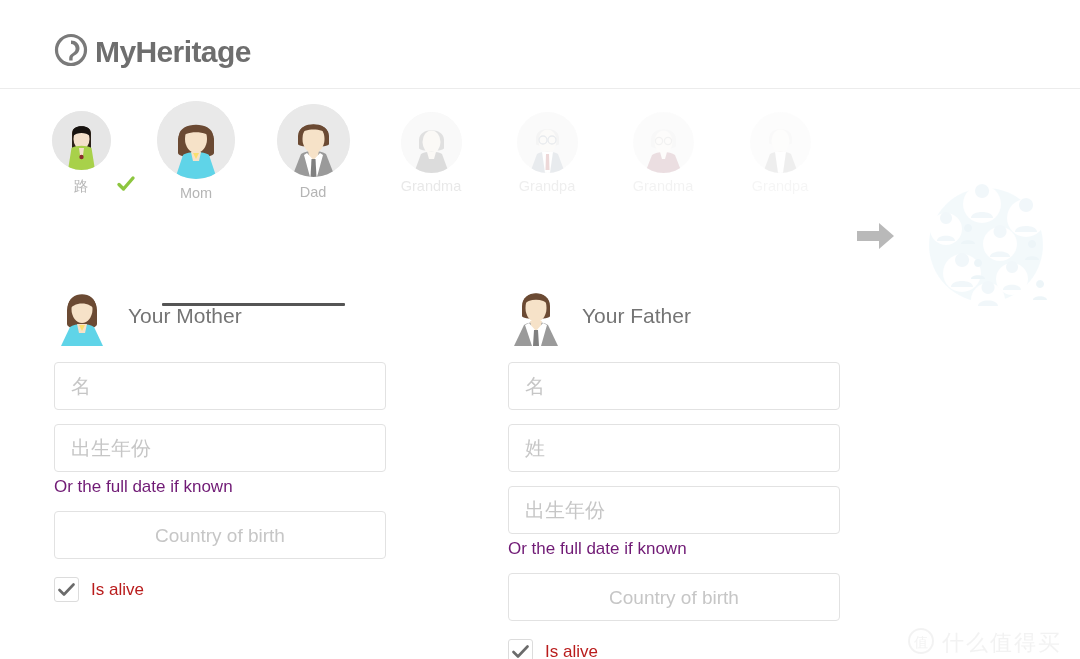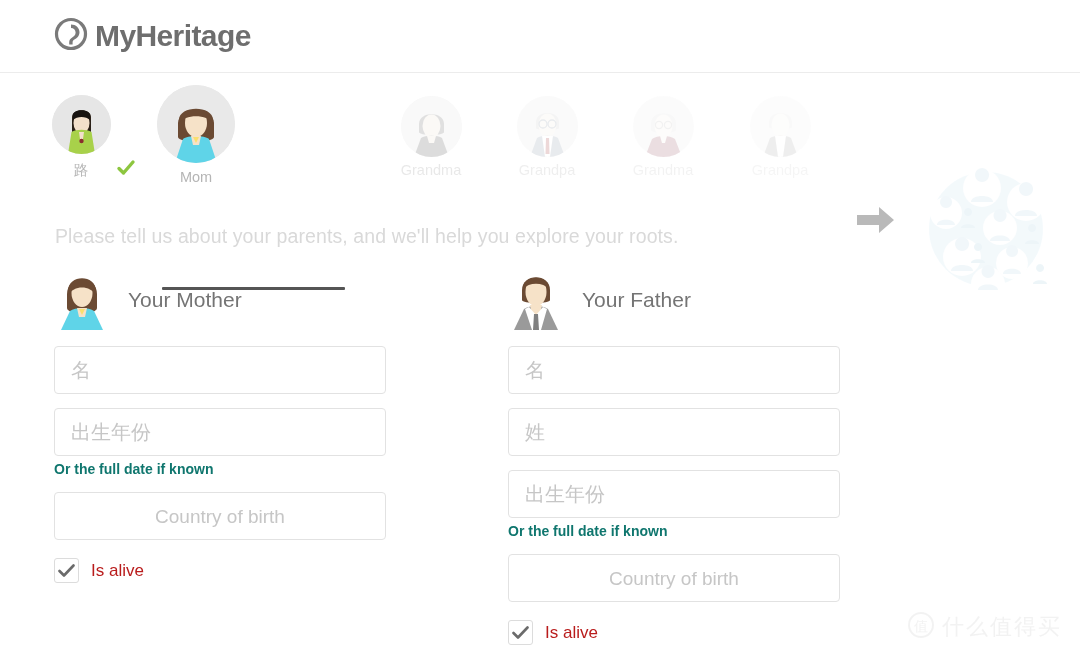--- a/index.html
+++ b/index.html
@@ -10,20 +10,21 @@
     background: #ffffff;
     font-family: "Liberation Sans", sans-serif;
     overflow: hidden;
   }
 
   #page {
     position: relative;
     width: 1080px;
     height: 626px;
     background: #ffffff;
+    margin-top: 16px;
   }
 
   
   #header {
     position: absolute;
     left: 0; top: 0;
     width: 1080px; height: 73px;
     background: #ffffff;
     border-bottom: 1px solid #ececec;
   }
@@ -153,24 +154,23 @@
   .field .ph {
     font-size: 19px;
     color: #c6c6c6;
     line-height: 1;
     white-space: nowrap;
   }
   .field.cjk .ph { font-size: 20px; }
 
   .helper {
     margin-top: 6px;
-    font-size: 14px;
-    color: #0f766e;
-    line-height: 1;
-    font-weight: bold;
+    font-size: 17px;
+    color: #701a75;
+    line-height: 1;
   }
 
   .checkrow {
     margin-top: 18px;
     display: flex;
     align-items: center;
     gap: 12px;
   }
   .checkbox {
     width: 25px; height: 25px;
@@ -259,20 +259,35 @@
           <ellipse cx="39" cy="38" rx="11" ry="14" fill="#f6e2c8"></ellipse>
           <path d="M22 35 C22 20 56 20 56 35 L56 38 C50 29 28 29 22 38 Z" fill="#6b4a33"></path>
           <path d="M26 54 C31 50 47 50 52 54 L60 78 L18 78 Z" fill="#5fd4e8"></path>
           <path d="M34 51 L44 51 L42 60 L36 60 Z" fill="#f6e2c8"></path>
           <path d="M36 52 L42 52 L39 58 Z" fill="#fadf6e"></path>
         </svg>
       </div>
       <div class="avatar-label" style="margin-top:7px;">Mom</div>
     </div>
 
+    <div class="avatar-item size-dad" style="left:255px; top:6px;">
+      <div class="avatar-circle">
+        <svg width="73" height="73" viewBox="0 0 73 73">
+          <circle cx="36.5" cy="36.5" r="36.5" fill="#e9e9e9"></circle>
+          <path d="M21 32 C21 17 52 17 52 32 L52 40 C52 44 21 44 21 40 Z" fill="#6b4a33"></path>
+          <ellipse cx="36.5" cy="35" rx="11" ry="14" fill="#f6e2c8"></ellipse>
+          <path d="M22 30 C22 17 51 17 51 30 C45 24 28 24 22 30 Z" fill="#6b4a33"></path>
+          <path d="M24 50 C29 46 44 46 49 50 L58 73 L15 73 Z" fill="#9a9a9a"></path>
+          <path d="M31 47 L42 47 L40 55 L33 55 Z" fill="#f6e2c8"></path>
+          <path d="M30 49 L36.5 56 L43 49 L46 51 L40 73 L33 73 L27 51 Z" fill="#ffffff"></path>
+          <path d="M34.5 55 L38.5 55 L39.5 73 L33.5 73 Z" fill="#808080"></path>
+        </svg>
+      </div>
+      <div class="avatar-label" style="margin-top:8px;">Dad</div>
+    </div>
 
     <div class="avatar-item size-gp dim" style="left:373px; top:14px;">
       <div class="avatar-circle">
         <svg width="61" height="61" viewBox="0 0 61 61">
           <circle cx="30.5" cy="30.5" r="30.5" fill="#ececec"></circle>
           <path d="M18 28 C18 15 43 15 43 28 L43 36 C43 40 18 40 18 36 Z" fill="#9b9b9b"></path>
           <ellipse cx="30.5" cy="30" rx="9" ry="11.5" fill="#f2ece4"></ellipse>
           <path d="M20 42 C24 39 37 39 41 42 L48 61 L13 61 Z" fill="#8e8e8e"></path>
           <path d="M26 40 L35 40 L33 47 L28 47 Z" fill="#f2ece4"></path>
         </svg>
@@ -356,21 +371,20 @@
         <g fill="#c5dfeb">
           <path d="M46 48 a4 4 0 1 1 0.1 0 Z M39 60 c0-5 14-5 14 0 Z"></path>
           <path d="M56 83 a4 4 0 1 1 0.1 0 Z M49 95 c0-5 14-5 14 0 Z"></path>
           <path d="M110 64 a4 4 0 1 1 0.1 0 Z M103 76 c0-5 14-5 14 0 Z"></path>
           <path d="M118 104 a4 4 0 1 1 0.1 0 Z M111 116 c0-5 14-5 14 0 Z"></path>
         </g>
       </svg>
     </div>
   </div>
 
-  <div id="instruction">Please tell us about your parents, and we'll help you explore your roots.</div>
 
   <div class="column" id="col-mother">
 
     <div class="person-head">
       <span class="person-avatar">
         <svg width="56" height="62" viewBox="0 0 56 62">
           <path d="M13 26 C13 7 43 7 43 26 L43 40 C43 47 13 47 13 40 Z" fill="#6b4a33"></path>
           <ellipse cx="28" cy="25" rx="10.5" ry="14" fill="#f6e2c8"></ellipse>
           <path d="M14 23 C14 6 42 6 42 23 L42 27 C36 17 20 17 14 27 Z" fill="#6b4a33"></path>
           <path d="M16 43 C21 39 35 39 40 43 L49 62 L7 62 Z" fill="#5fd4e8"></path>

